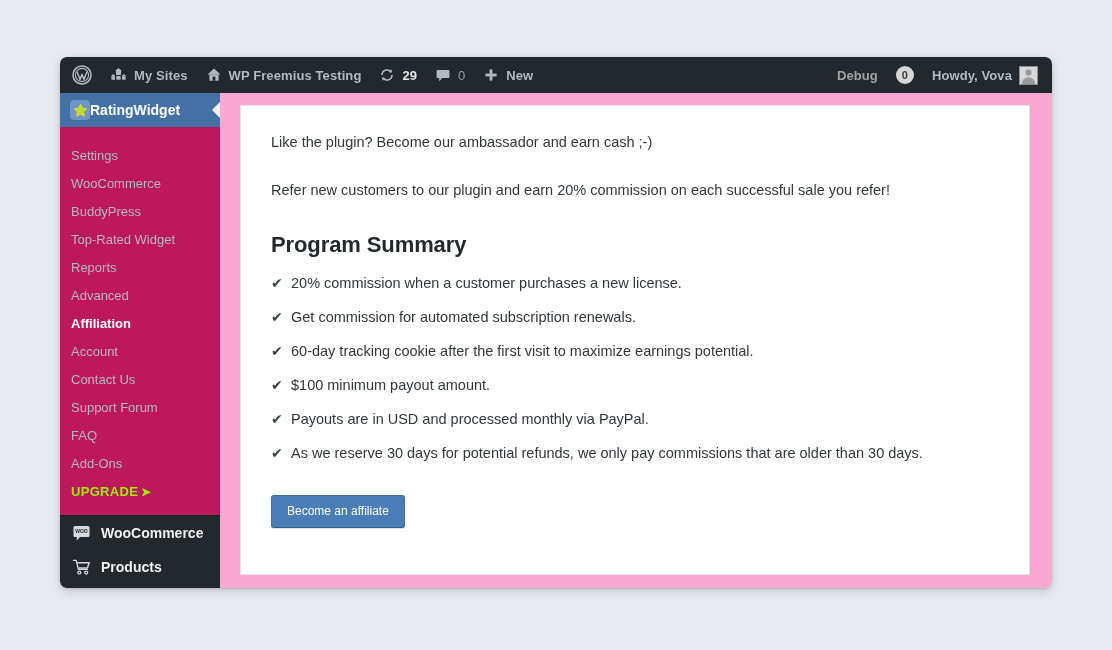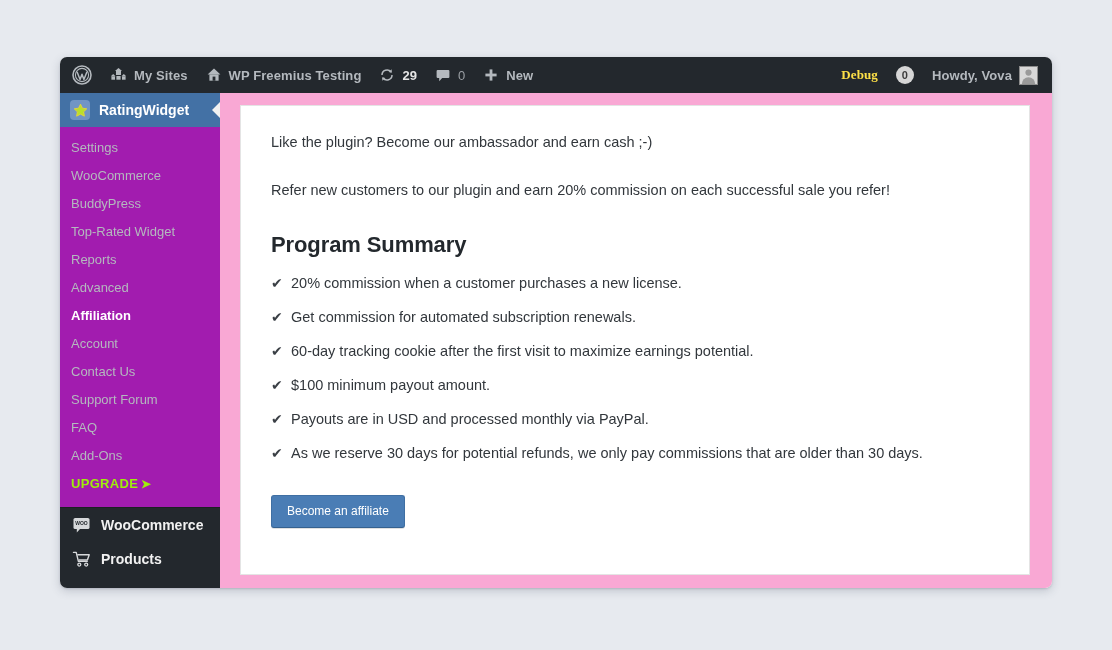--- a/index.html
+++ b/index.html
@@ -45,21 +45,21 @@
   .ab-right { display: flex; align-items: center; margin-left: auto; padding-right: 5px; }
   .ab-icon { display: inline-flex; align-items: center; justify-content: center; }
   .ab-count {
     display: inline-flex; align-items: center; justify-content: center;
     min-width: 18px; height: 18px; padding: 0 5px;
     border-radius: 9px; background: #d6d6d6; color: #3b3b3b;
     font-size: 11px; font-weight: bold;
   }
   .ab-num { font-weight: bold; color: #e5e5e5; }
   .ab-num.zero { color: #9a9fa4; font-weight: normal; }
-  .ab-debug { color: #fde047; font-weight: bold; font-family: Liberation Serif, serif; }
+  .ab-debug { color: #a3a3a3; font-weight: bold; }
   .avatar {
     width: 19px; height: 19px;
     background: #d8d8d8;
     border: 1px solid #8c8c8c;
     display: inline-flex; align-items: flex-end; justify-content: center;
     overflow: hidden;
   }
 
   
   #body-wrap { display: flex; height: 495px; background: #f1f1f1; }
@@ -69,21 +69,21 @@
     width: 160px;
     background: #23282d;
     flex: none;
     position: relative;
     color: #eee;
   }
   .menu-top {
     height: 34px;
     display: flex; align-items: center;
     padding-left: 10px;
-    gap: 9px;
+    gap: 0;
     position: relative;
     font-size: 14px;
     font-weight: bold;
   }
   .menu-top.current { background: #4371a5; color: #fff; }
   .menu-top.current .arrow {
     position: absolute; right: 0; top: 50%;
     margin-top: -8px;
     width: 0; height: 0;
     border-top: 8px solid transparent;
@@ -91,22 +91,22 @@
     border-right: 8px solid #f1f1f1;
   }
   .menu-top .mt-label { font-size: 14px; }
   .rw-icon {
     width: 20px; height: 20px; flex: none;
     border-radius: 4px;
     background: #7195c4;
     display: flex; align-items: center; justify-content: center;
   }
   .submenu {
-    background: #a21caf;
-    padding: 7px 0 9px 0;
+    background: #be185d;
+    padding: 15px 0 9px 0;
   }
   .submenu-item {
     padding: 5px 0 5px 11px;
     font-size: 13px;
     color: #b4b9be;
     line-height: 18px;
     white-space: nowrap;
   }
   .submenu-item.current { color: #fff; font-weight: bold; }
   .submenu-item.upgrade { color: #9eee0c; font-weight: bold; letter-spacing: .3px; }

